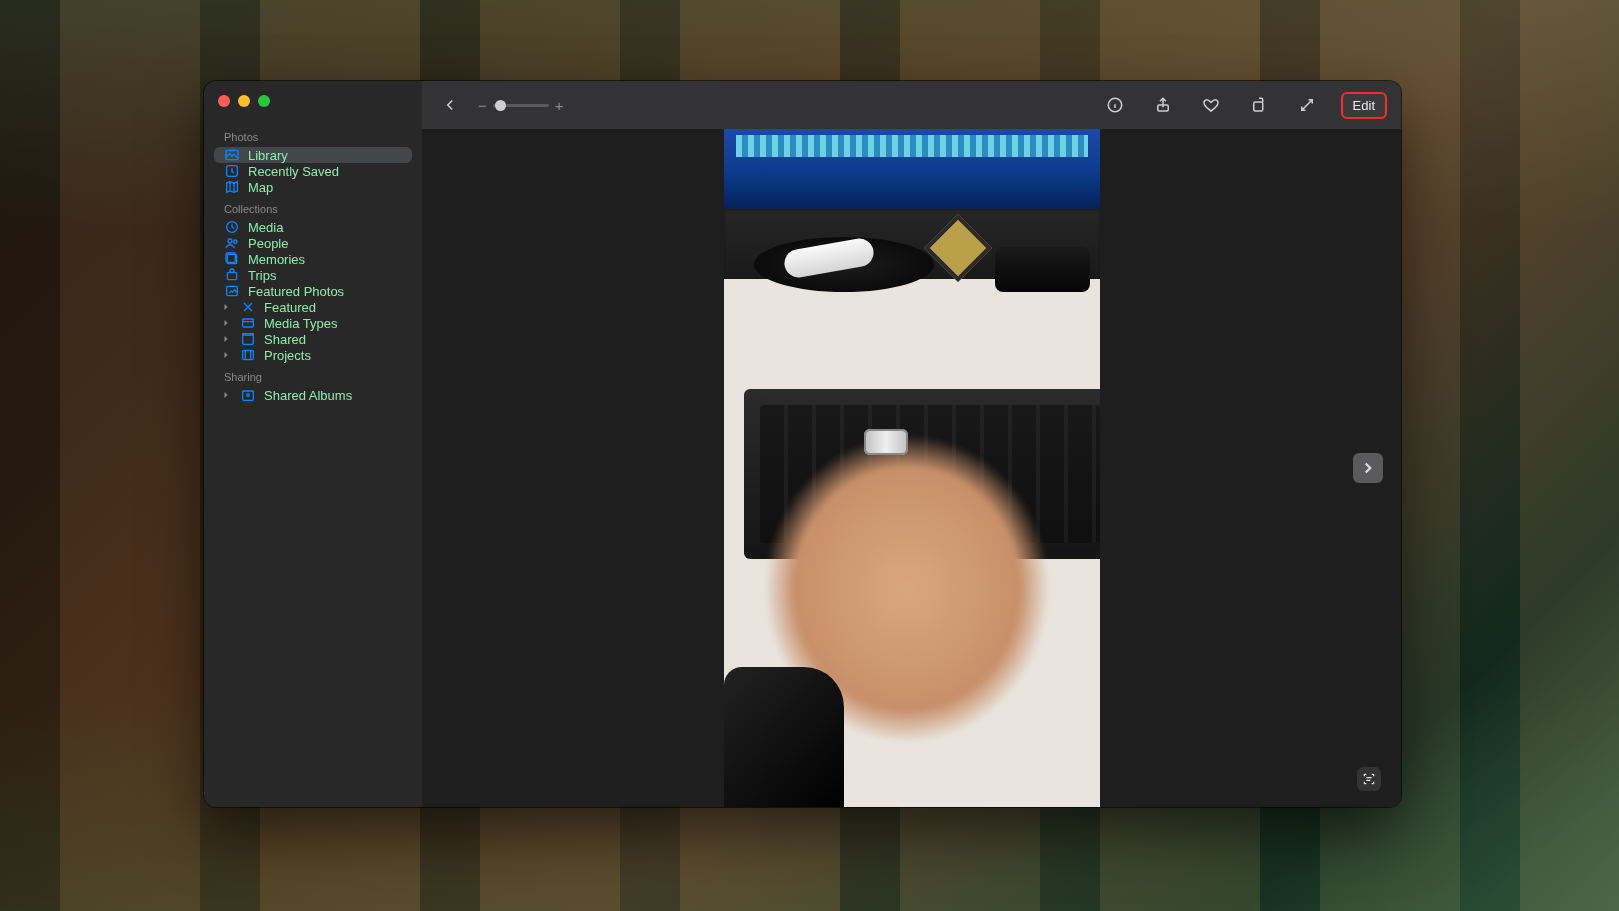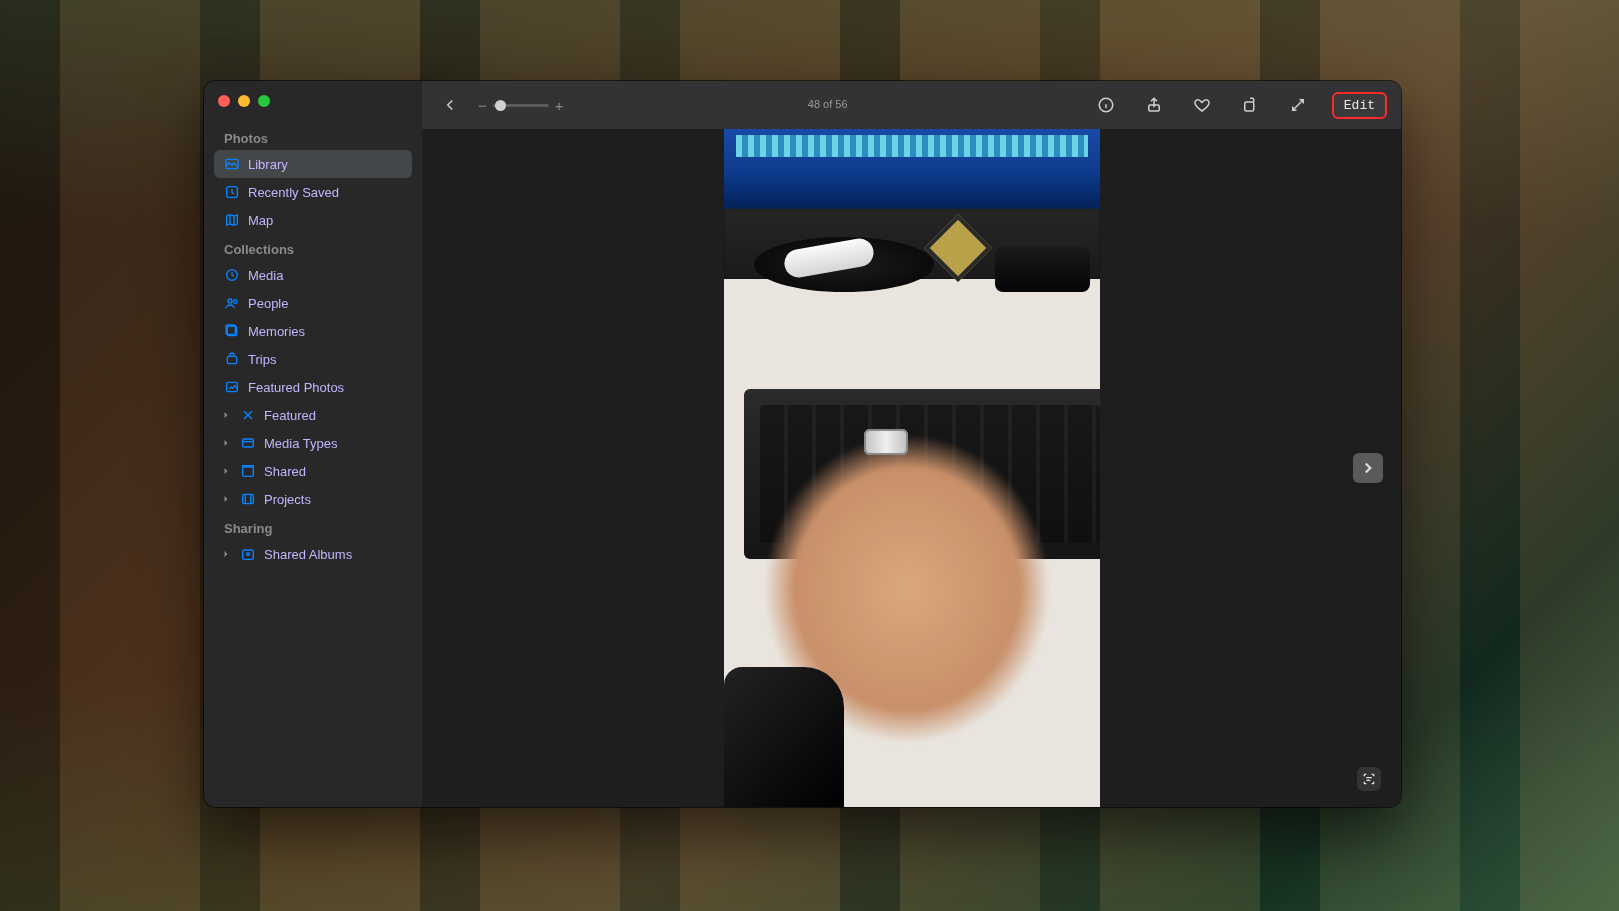--- a/index.html
+++ b/index.html
@@ -44,32 +44,32 @@
       color: #e6e6e6;
       font-size: 13px;
     }
     .traffic-lights { display: flex; gap: 8px; padding: 4px 4px 16px 4px; }
     .tl { width: 12px; height: 12px; border-radius: 50%; }
     .tl-close { background:#ff5f57; }
     .tl-min   { background:#febc2e; }
     .tl-max   { background:#28c840; }
     .section-header {
       color: #8a8a8a;
-      font-size: 13px;
-      font-weight: 700;
+      font-size: 11px;
+      font-weight: 400;
       padding: 8px 10px 4px 10px;
     }
     .nav-item {
       display: flex;
       align-items: center;
       gap: 8px;
-      height: 28px;
+      height: 16px;
       padding: 0 10px;
       border-radius: 6px;
-      color: #c4b5fd;
+      color: #86efac;
     }
     .nav-item.selected { background:#44474a; }
     .nav-disclosure {
       width: 12px;
       display: inline-flex;
       color: #8a8a8a;
       margin-left: -4px;
     }
     .nav-icon {
       width: 16px; height: 16px;
@@ -112,21 +112,21 @@
       position:absolute; left:2px; top:-4px;
       width:11px; height:11px; border-radius:50%; background:#cfcfcf;
     }
     .tb-center {
       flex:1;
       text-align:center;
       line-height:1.2;
     }
     .title-line { color:#fff; font-size:13px; font-weight:600; }
     .sub-line { color:#9a9a9a; font-size:11px; }
-    .tb-right { display:flex; align-items:center; gap:20px;font-family:Liberation Mono, monospace; }
+    .tb-right { display:flex; align-items:center; gap:20px; }
     .edit-btn {
       border:2px solid #ff2b2b;
       border-radius:6px;
       padding: 4px 10px;
       color:#eaeaea;
       font-size:13px;
       background:#3a3a3c;
     }
     .viewer {
       flex:1;
@@ -358,21 +358,20 @@
       </div>
       <div class="zoom">
         <span>−</span>
         <div class="zoom-track">
           <div class="zoom-thumb"></div>
         </div>
         <span>+</span>
       </div>
 
       <div class="tb-center">
-        <div class="sub-line">48 of 56</div>
       </div>
 
       <div class="tb-right">
         <div class="tb-btn">
           <svg viewBox="0 0 24 24" fill="none" stroke="currentColor" stroke-width="2">
               <circle cx="12" cy="12" r="9"></circle>
               <path d="M12 11v5M12 8h.01"></path>
             </svg>
         </div>
         <div class="tb-btn">

